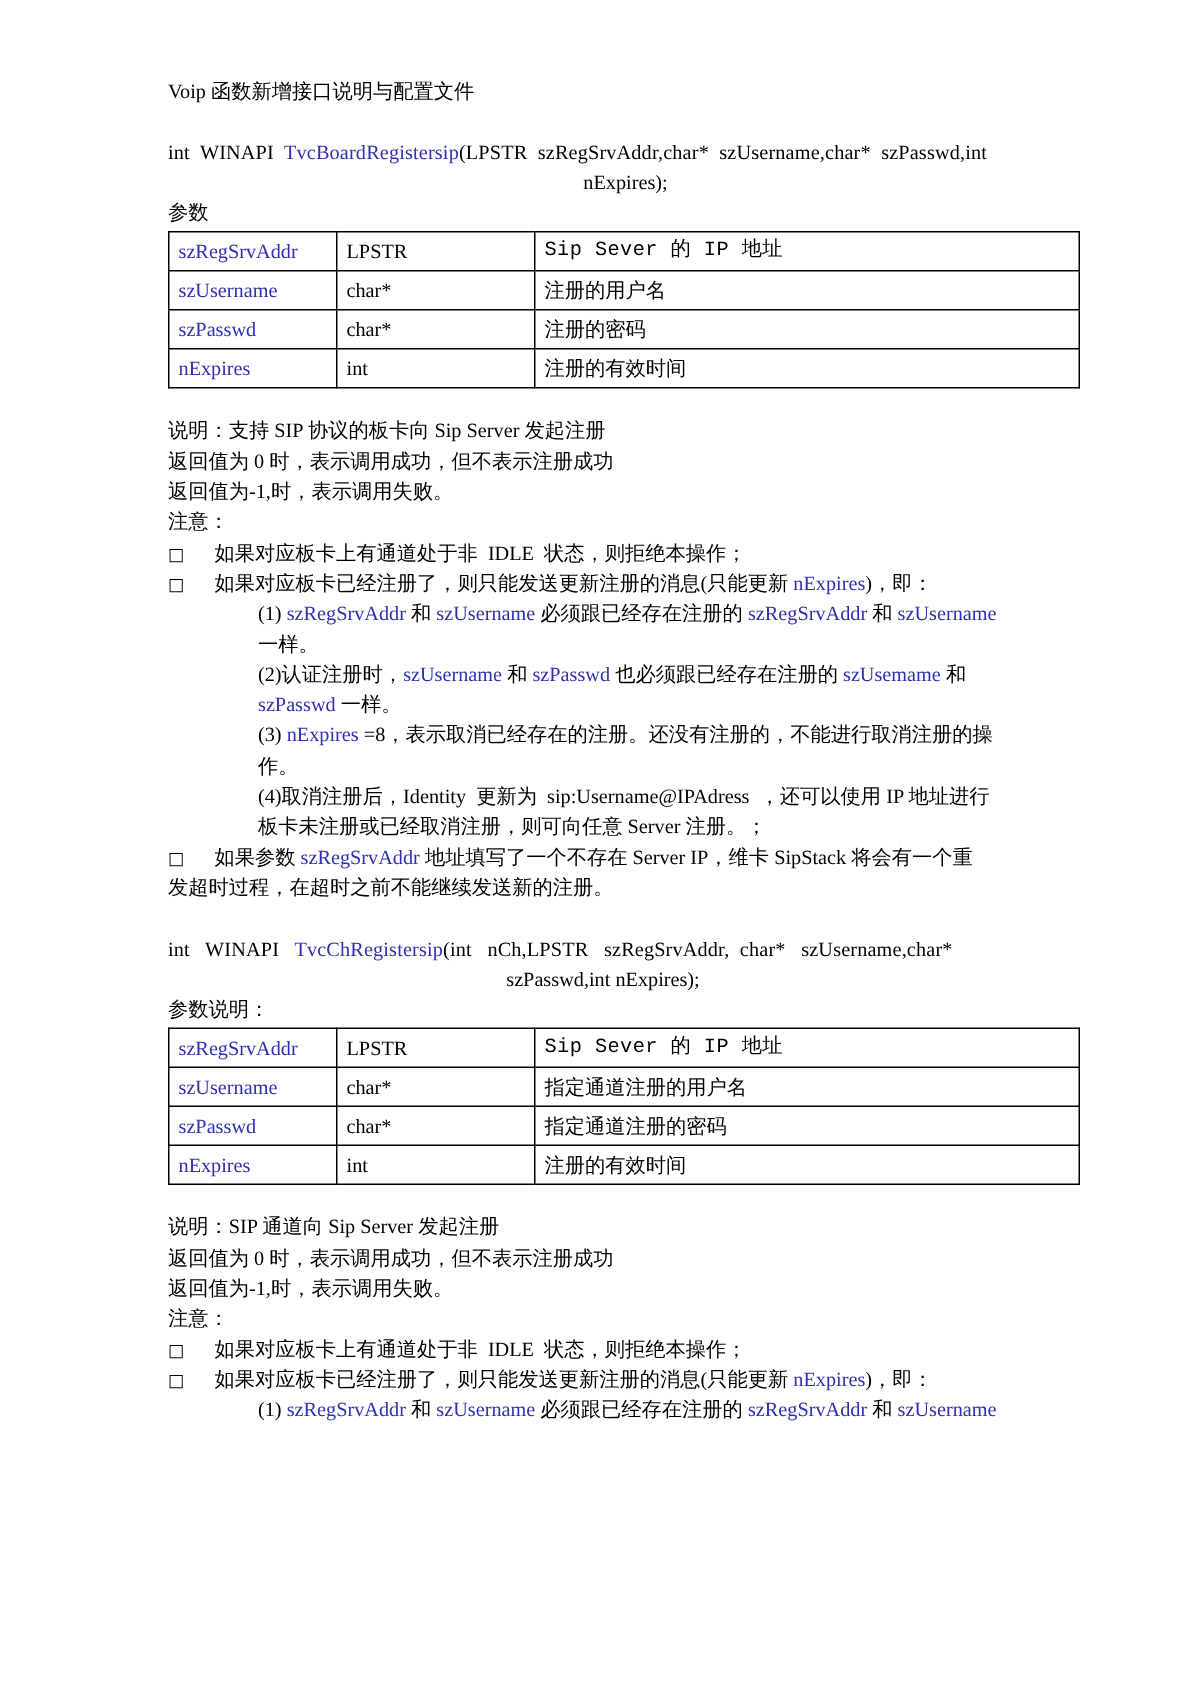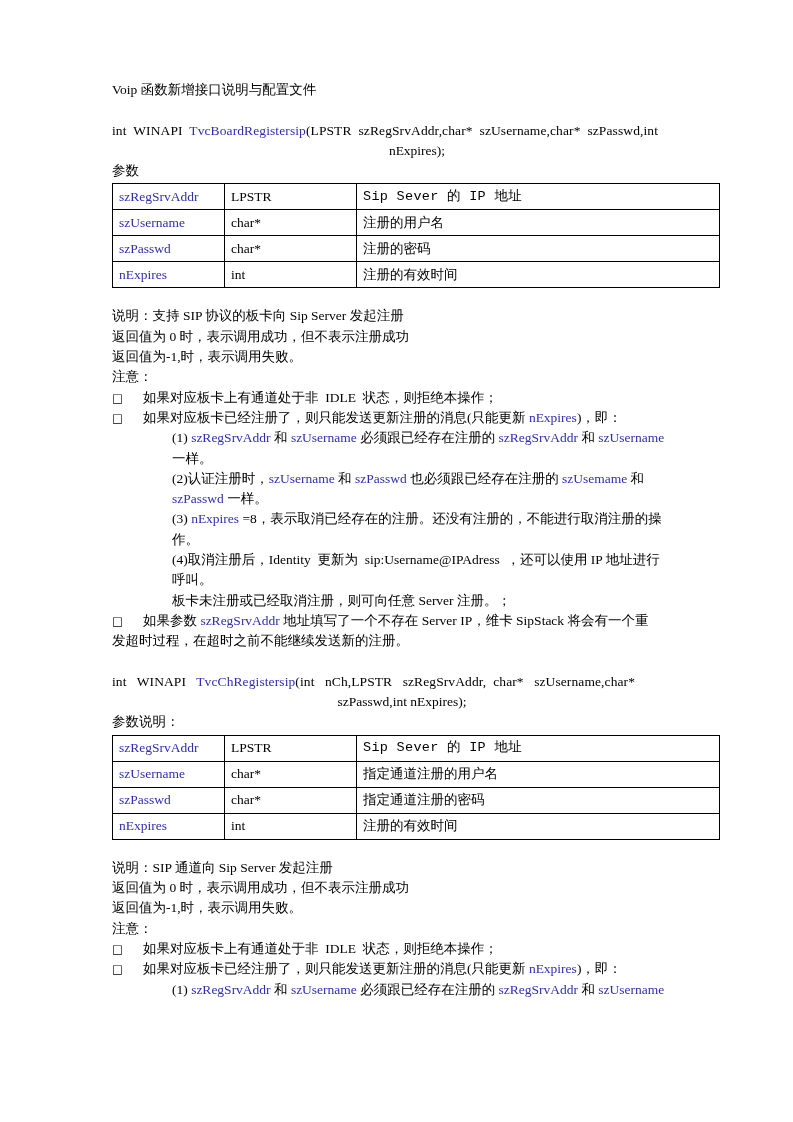--- a/index.html
+++ b/index.html
@@ -13,21 +13,21 @@
     font-family: "Liberation Serif", "DejaVu Serif", serif;
     color: #000000;
     overflow: hidden;
   }
   .page {
     position: relative;
     width: 793px;
     height: 1122px;
     background: #ffffff;
     box-sizing: border-box;
-    padding: 80px 112px 0 112px;
+    padding: 51px 112px 0 112px;
   }
   .doc-body {
     width: 570px;
     font-size: 13.5px;
     line-height: 20.3px;
   }
   .line {
     white-space: pre-wrap;
     margin: 0;
   }
@@ -174,21 +174,20 @@
     <div class="line indent-1 justified"><span>(1) </span><span class="code-ident">szRegSrvAddr</span><span> 和 </span><span class="code-ident">szUsername</span><span> 必须跟已经存在注册的 </span><span class="code-ident">szRegSrvAddr</span><span> 和 </span><span class="code-ident">szUsername</span></div>
     <div class="line indent-1">一样。</div>
 
     <div class="line indent-1 justified"><span>(2)认证注册时，</span><span class="code-ident">szUsername</span><span> 和 </span><span class="code-ident">szPasswd</span><span> 也必须跟已经存在注册的 </span><span class="code-ident">szUsemame</span><span> 和</span></div>
     <div class="line indent-1"><span class="code-ident">szPasswd</span><span> 一样。</span></div>
 
     <div class="line indent-1 justified"><span>(3) </span><span class="code-ident">nExpires</span><span> =8，表示取消已经存在的注册。还没有注册的，不能进行取消注册的操</span></div>
     <div class="line indent-1">作。</div>
 
     <div class="line indent-1 justified">(4)取消注册后，Identity  更新为  sip:Username@IPAdress  ，还可以使用 IP 地址进行</div>
-    <div class="line indent-1">呼叫。</div>
 
     <div class="line indent-0b">板卡未注册或已经取消注册，则可向任意 Server 注册。；</div>
 
     <div class="bullet-row">
       <span class="bullet-glyph">□</span>
       <span class="bullet-text justified"><span>如果参数 </span><span class="code-ident">szRegSrvAddr</span><span> 地址填写了一个不存在 Server IP，维卡 SipStack 将会有一个重</span></span>
     </div>
     <div class="line">发超时过程，在超时之前不能继续发送新的注册。</div>
 
     <div class="spacer-line"></div>

